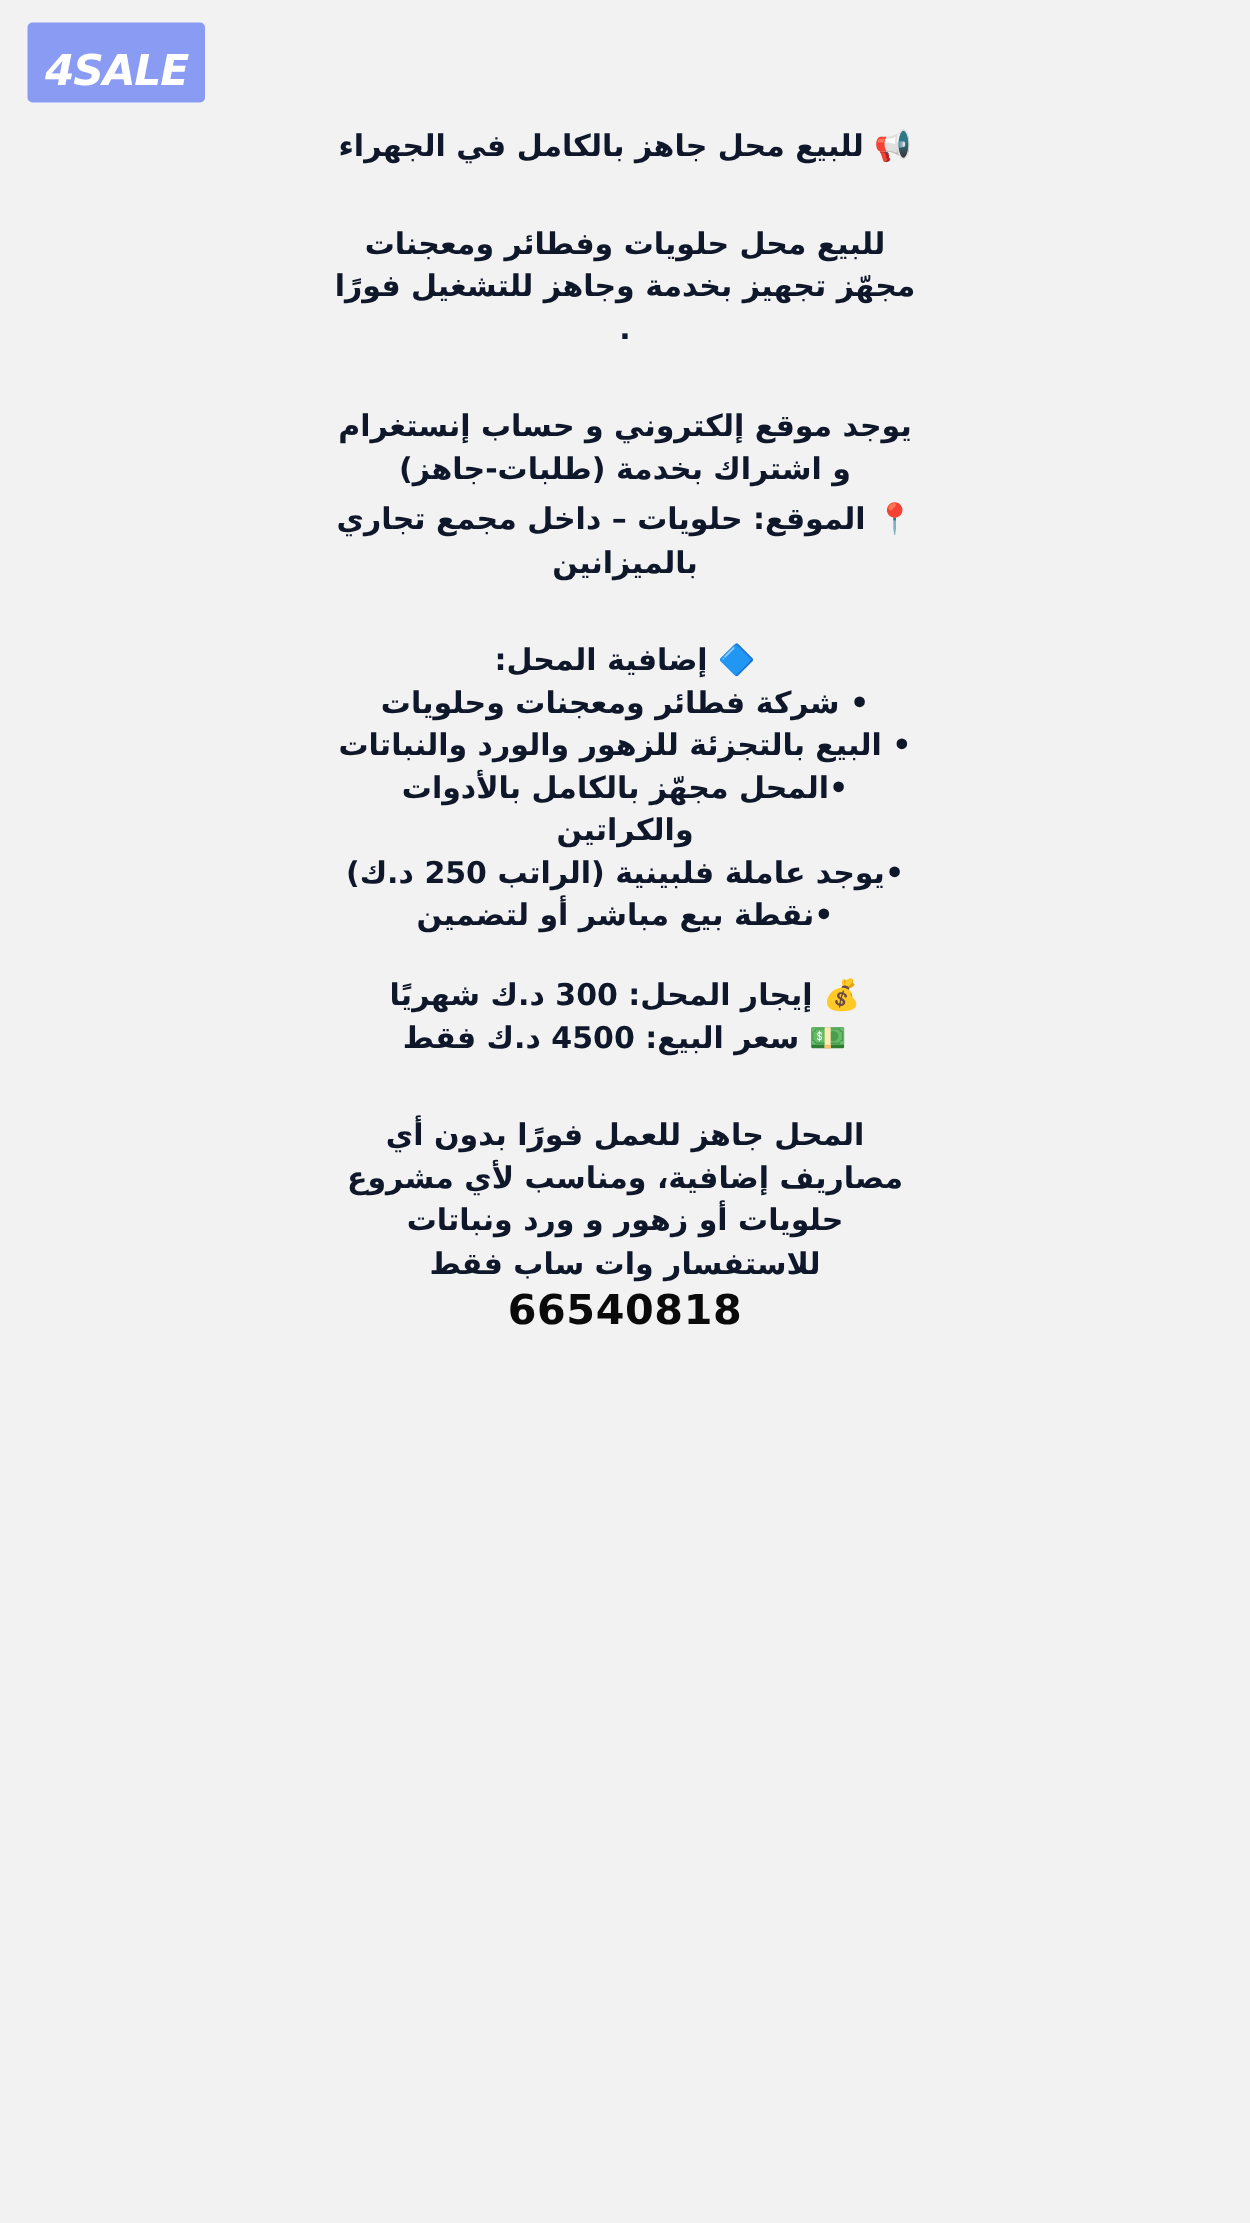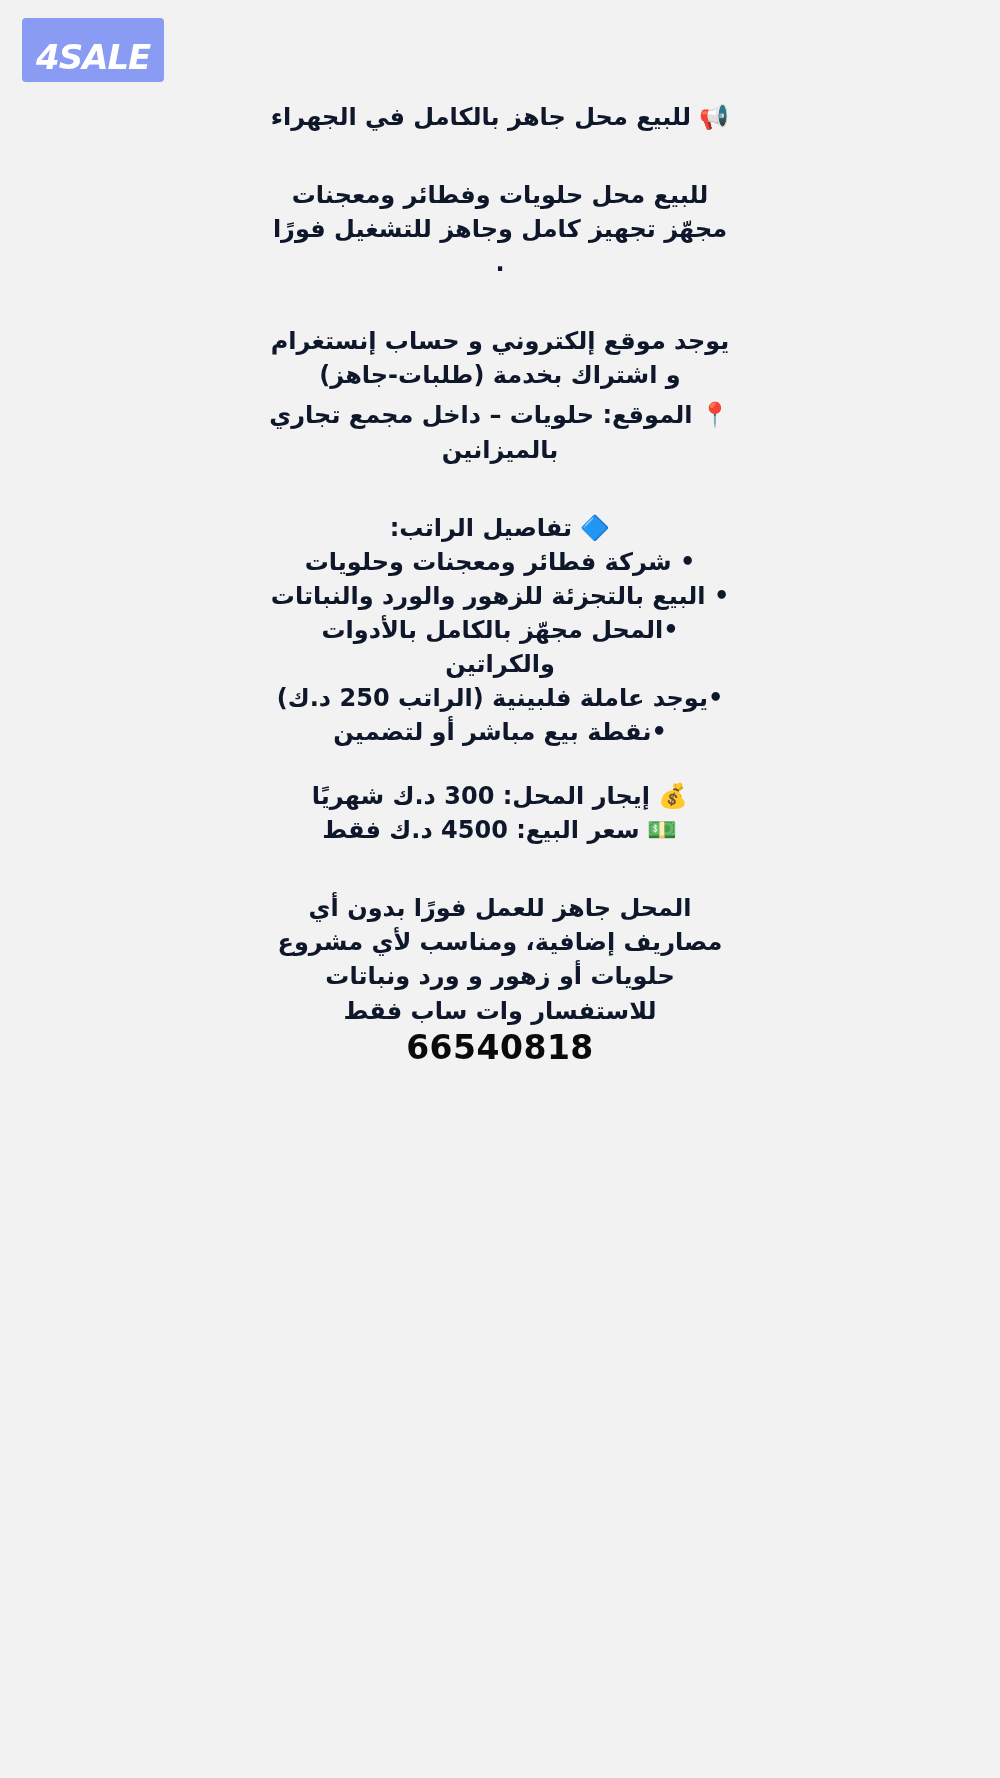--- a/index.html
+++ b/index.html
@@ -88,33 +88,33 @@
   <div class="logo-wrap">
     <span class="logo-text">4SALE</span>
   </div>
 
   <div class="content">
 
     <div class="para">📢 للبيع محل جاهز بالكامل في الجهراء</div>
 
     <div class="gap-lg"></div>
 
-    <div class="para">للبيع محل حلويات وفطائر ومعجنات مجهّز تجهيز كامل وجاهز للتشغيل فورًا .</div>
+    <div class="para">للبيع محل حلويات وفطائر ومعجنات مجهّز تجهيز بخدمة وجاهز للتشغيل فورًا .</div>
 
     <div class="gap-lg"></div>
 
     <div class="para">يوجد موقع إلكتروني و حساب إنستغرام و اشتراك بخدمة (طلبات-جاهز)</div>
 
     <div class="gap-sm"></div>
 
     <div class="para">📍 الموقع: حلويات – داخل مجمع تجاري بالميزانين</div>
 
     <div class="gap-lg"></div>
 
-    <div class="para">🔷 تفاصيل الراتب:</div>
+    <div class="para">🔷 إضافية المحل:</div>
 
     <div class="para">• شركة فطائر ومعجنات وحلويات</div>
     <div class="para">• البيع بالتجزئة للزهور والورد والنباتات</div>
     <div class="para">•المحل مجهّز بالكامل بالأدوات والكراتين</div>
     <div class="para">•يوجد عاملة فلبينية (الراتب 250 د.ك)</div>
     <div class="para">•نقطة بيع مباشر أو لتضمين</div>
 
     <div class="gap-md"></div>
 
     <div class="para">💰 إيجار المحل: 300 د.ك شهريًا</div>

